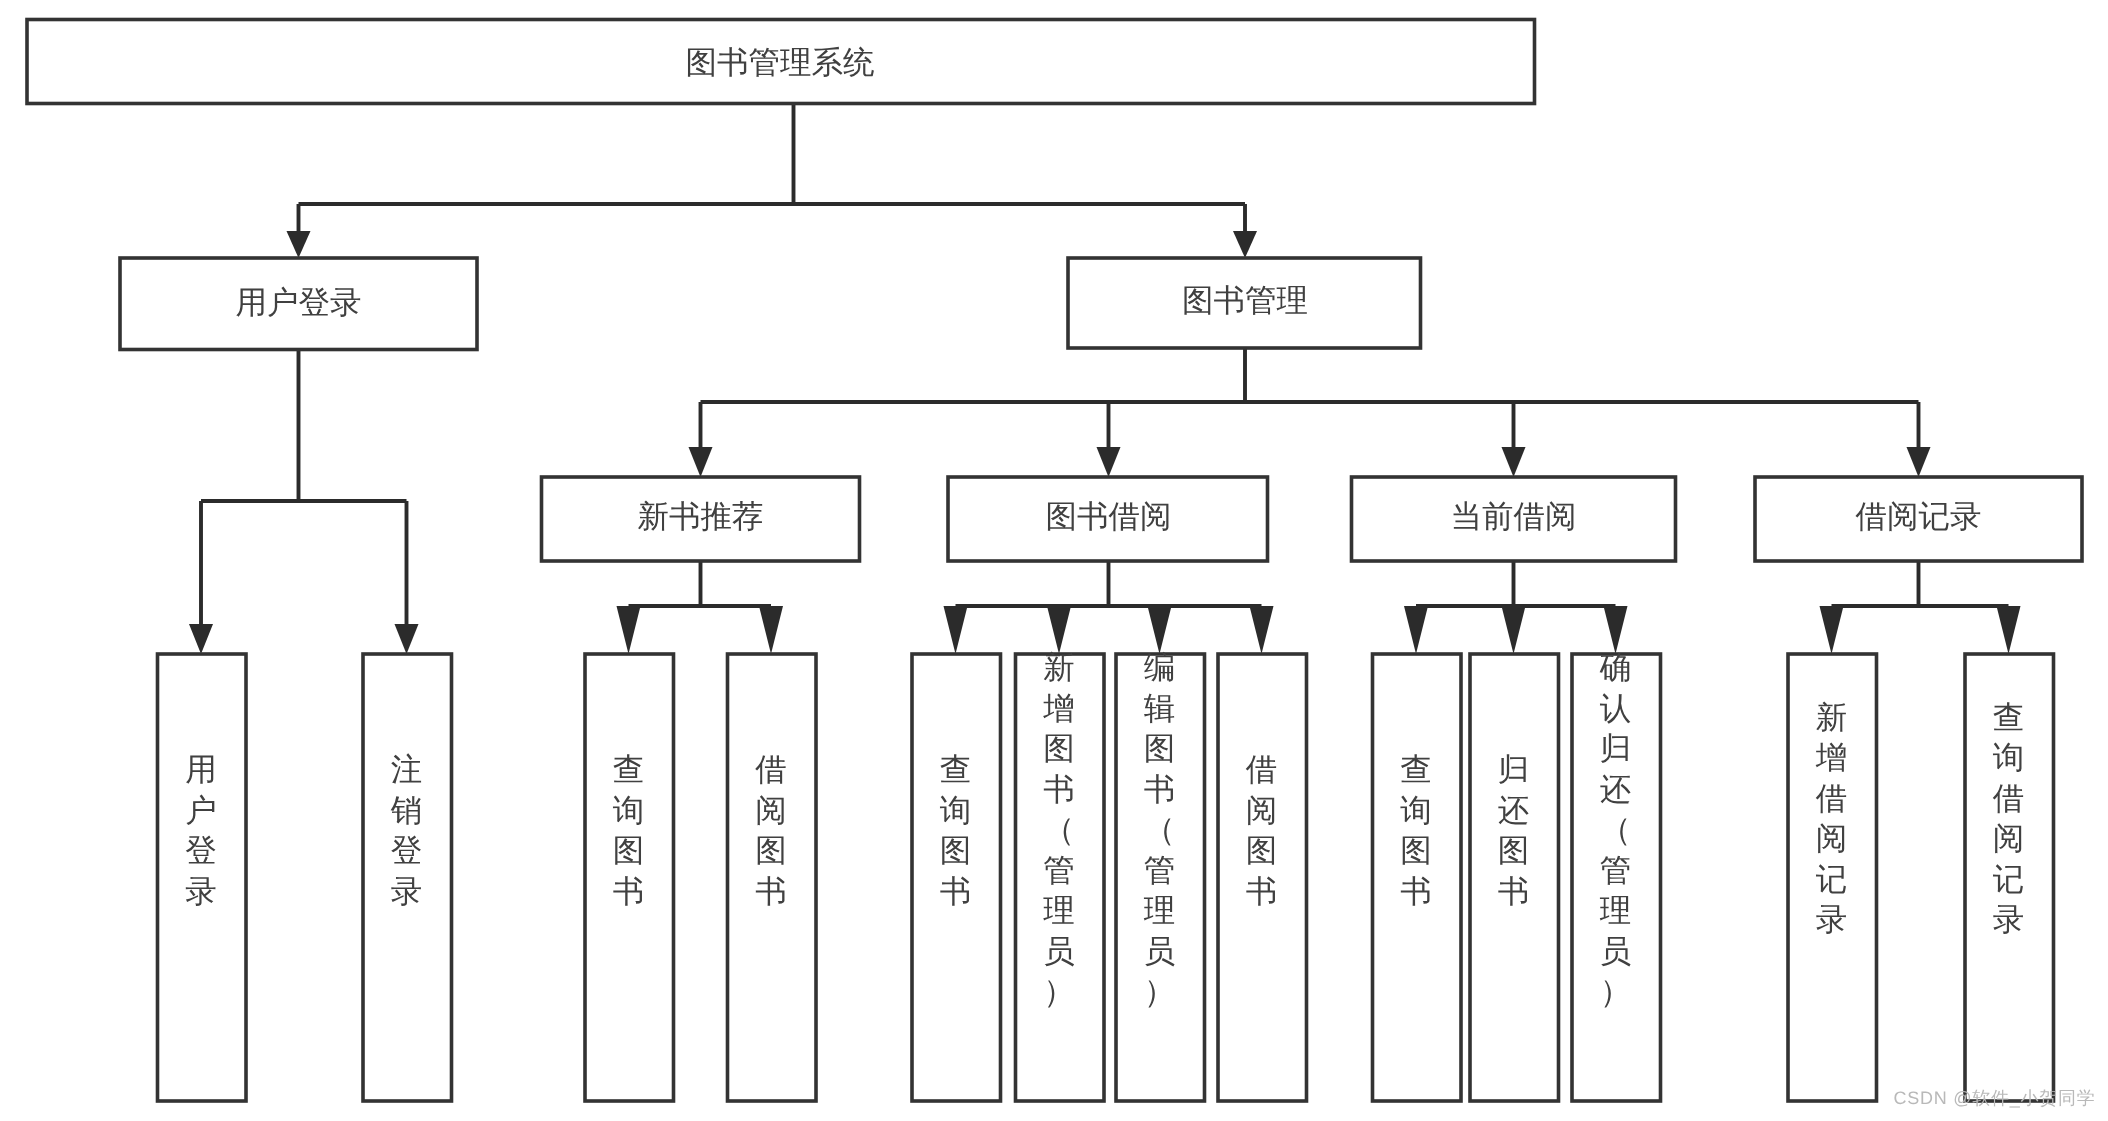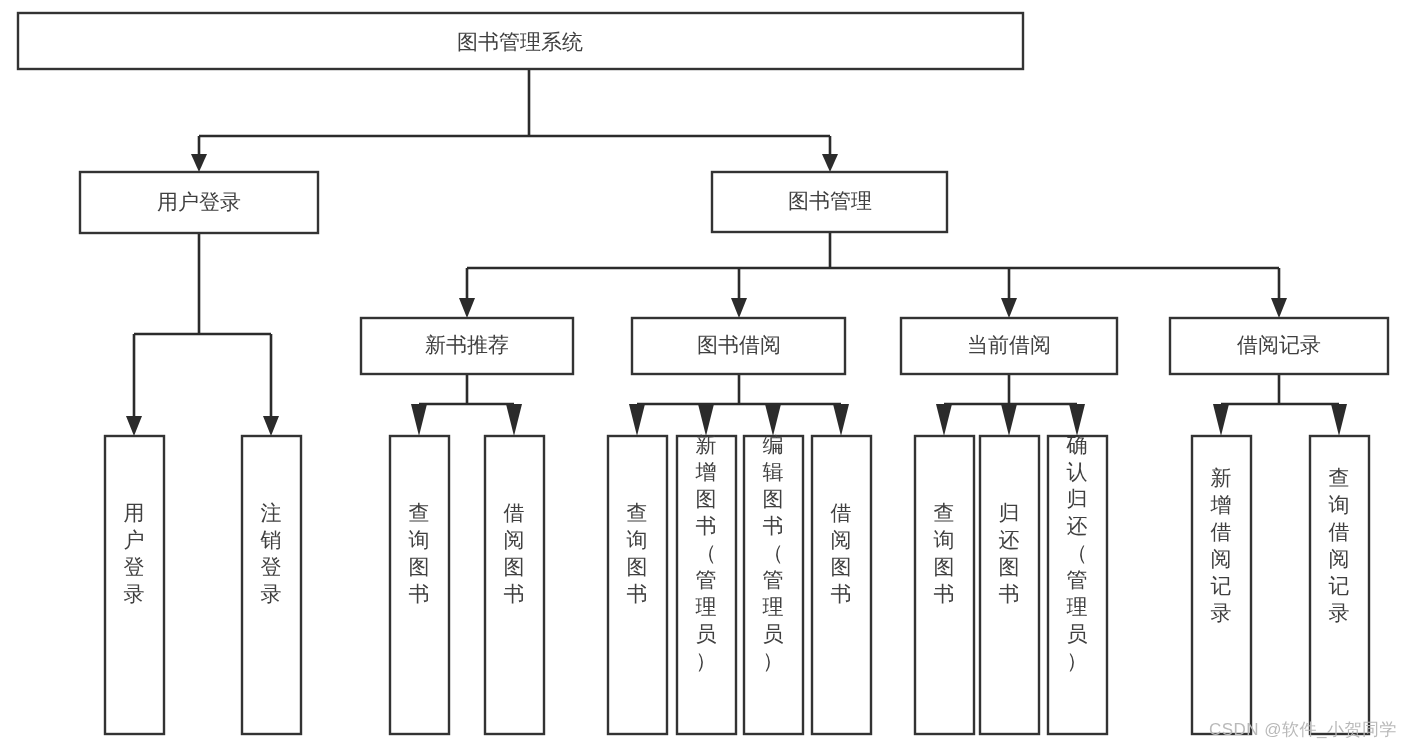--- a/index.html
+++ b/index.html
@@ -51,21 +51,21 @@
     fill: #404040;
     font-family: "Liberation Sans", "DejaVu Sans", sans-serif;
     font-size: 21px;
     text-anchor: middle;
   }
   .watermark-text {
     position: absolute;
     right: 8px;
     bottom: 6px;
     font-family: "Liberation Sans", "DejaVu Sans", sans-serif;
-    font-size: 17px;
+    font-size: 12px;
     color: #b9b9b9;
     white-space: nowrap;
     letter-spacing: 0.5px;
   }
 </style>
 </head>
 <body>
 
 <div id="diagram-root">
 

